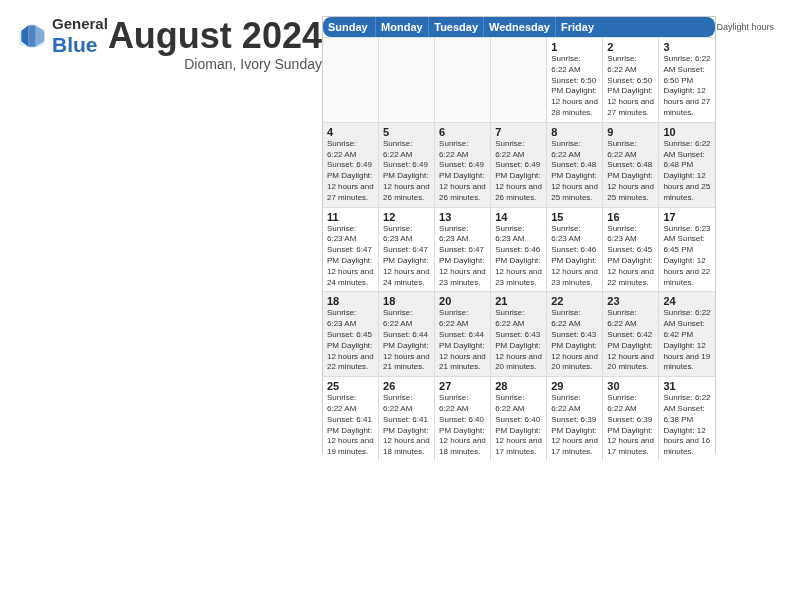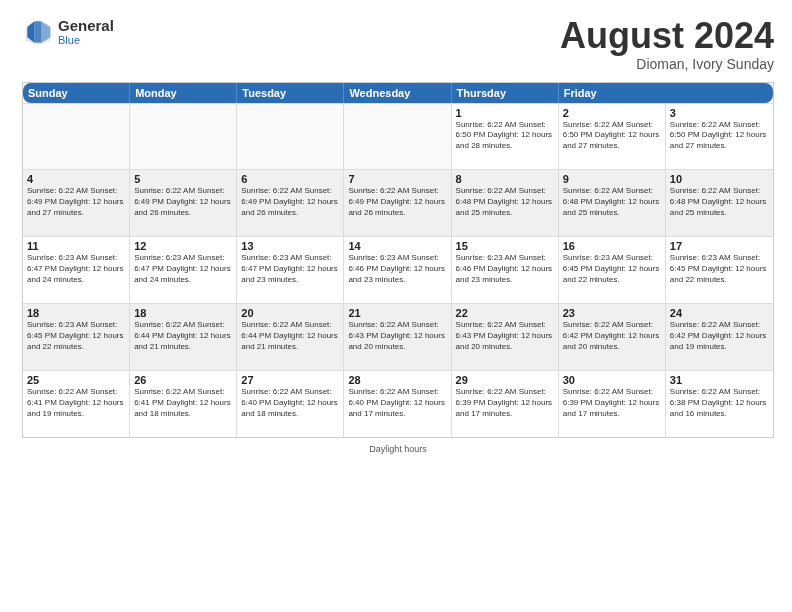--- a/index.html
+++ b/index.html
@@ -6,23 +6,23 @@
     body {
       font-family: Arial, sans-serif;
       background: #fff;
       width: 792px;
       height: 612px;
       overflow: hidden;
     }
     .page {
       width: 792px;
       height: 464px;
-      padding: 16px 18px 10px 22px;
-      display: flex;
-      flex-direction: column;
+      padding: 16px 18px 10px 16px;
+      display: flex;
+      flex-direction: row;
     }
     .header {
       display: flex;
       justify-content: space-between;
       align-items: flex-start;
       margin-bottom: 10px;
     }
     .logo {
       display: flex;
       align-items: center;
@@ -32,22 +32,22 @@
       display: flex;
       flex-direction: column;
       line-height: 1.1;
     }
     .logo-general {
       font-size: 15px;
       font-weight: bold;
       color: #333;
     }
     .logo-blue {
-      font-size: 11px;
-      font-weight: normal;
+      font-size: 21px;
+      font-weight: bold;
       color: #2a6db5;
     }
     .logo-icon {
       width: 32px;
       height: 32px;
     }
     .title-block {
       text-align: right;
     }
     .main-title {
@@ -146,21 +146,20 @@
       <div class="sub-title">Dioman, Ivory Sunday</div>
     </div>
   </div>
 
   <div class="calendar">
     <div class="cal-header">
     <div class="cal-header-cell">Sunday</div>
         <div class="cal-header-cell">Monday</div>
         <div class="cal-header-cell">Tuesday</div>
         <div class="cal-header-cell">Wednesday</div>
-        <div class="cal-header-cell">Thursday</div>
         <div class="cal-header-cell">Friday</div>
       </div>
     <div class="cal-body">
     <div class="cal-row">
           <div class="cal-cell empty"></div>
           <div class="cal-cell empty"></div>
           <div class="cal-cell empty"></div>
           <div class="cal-cell empty"></div>
           <div class="cal-cell">
             <span class="day-num">1</span>

